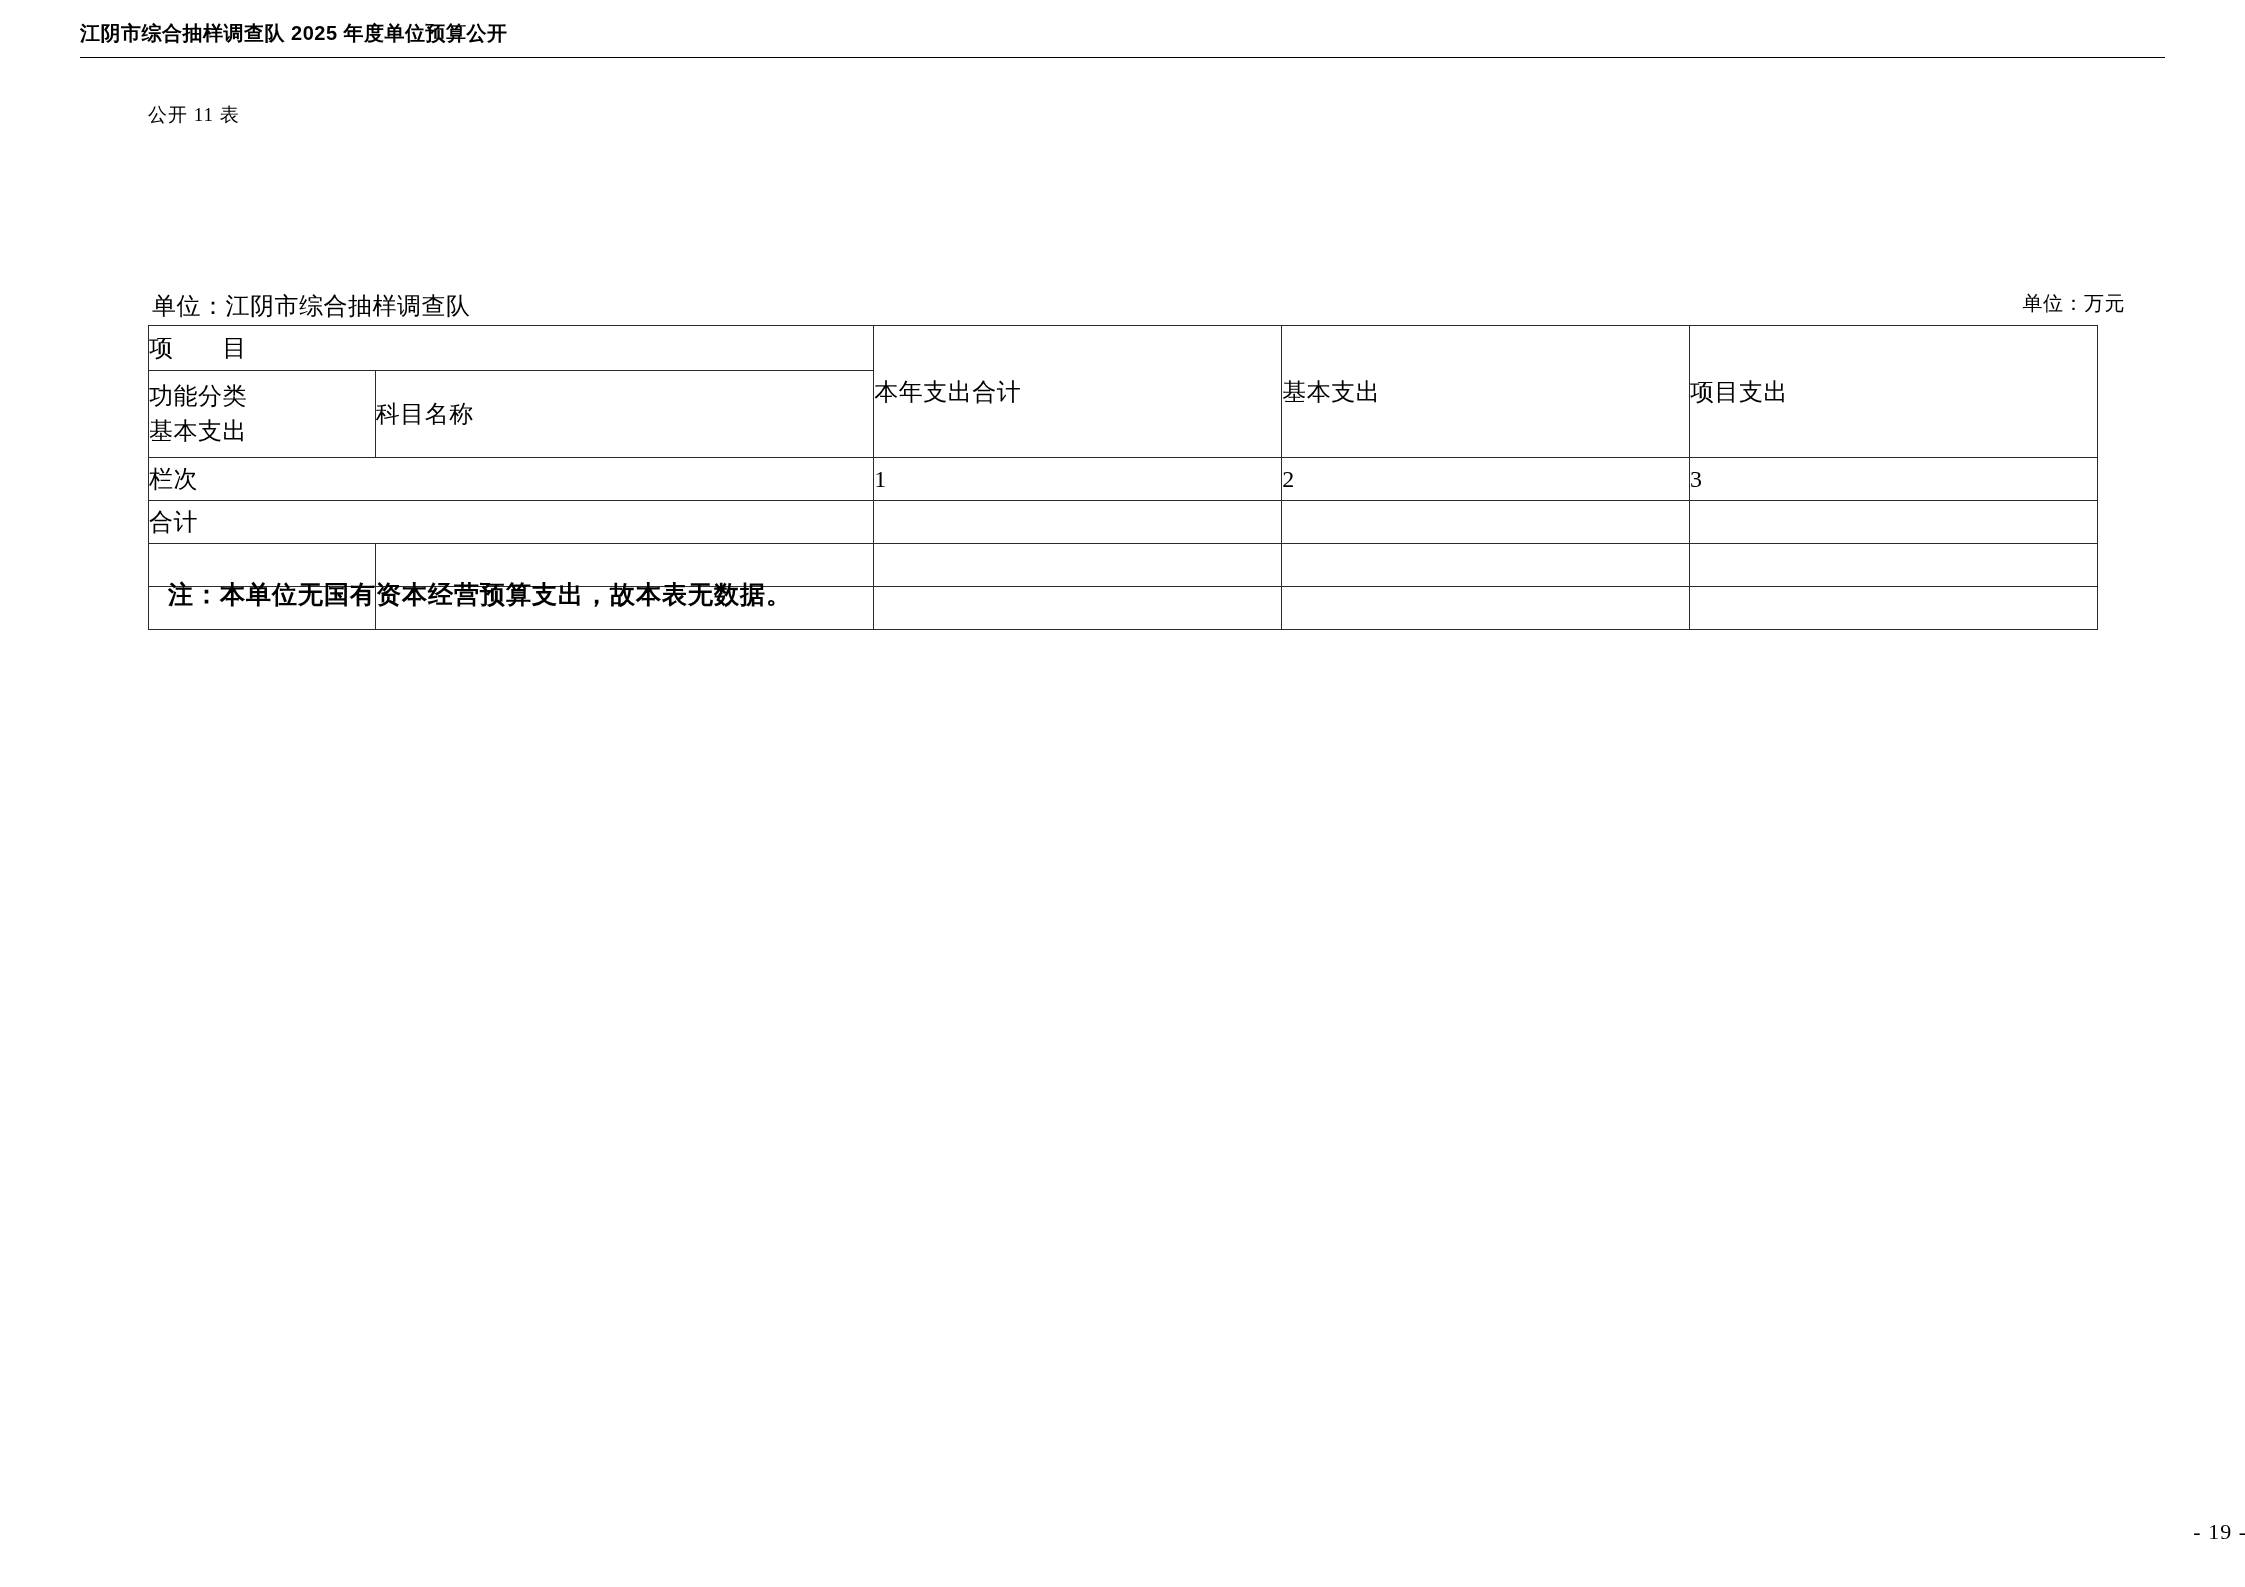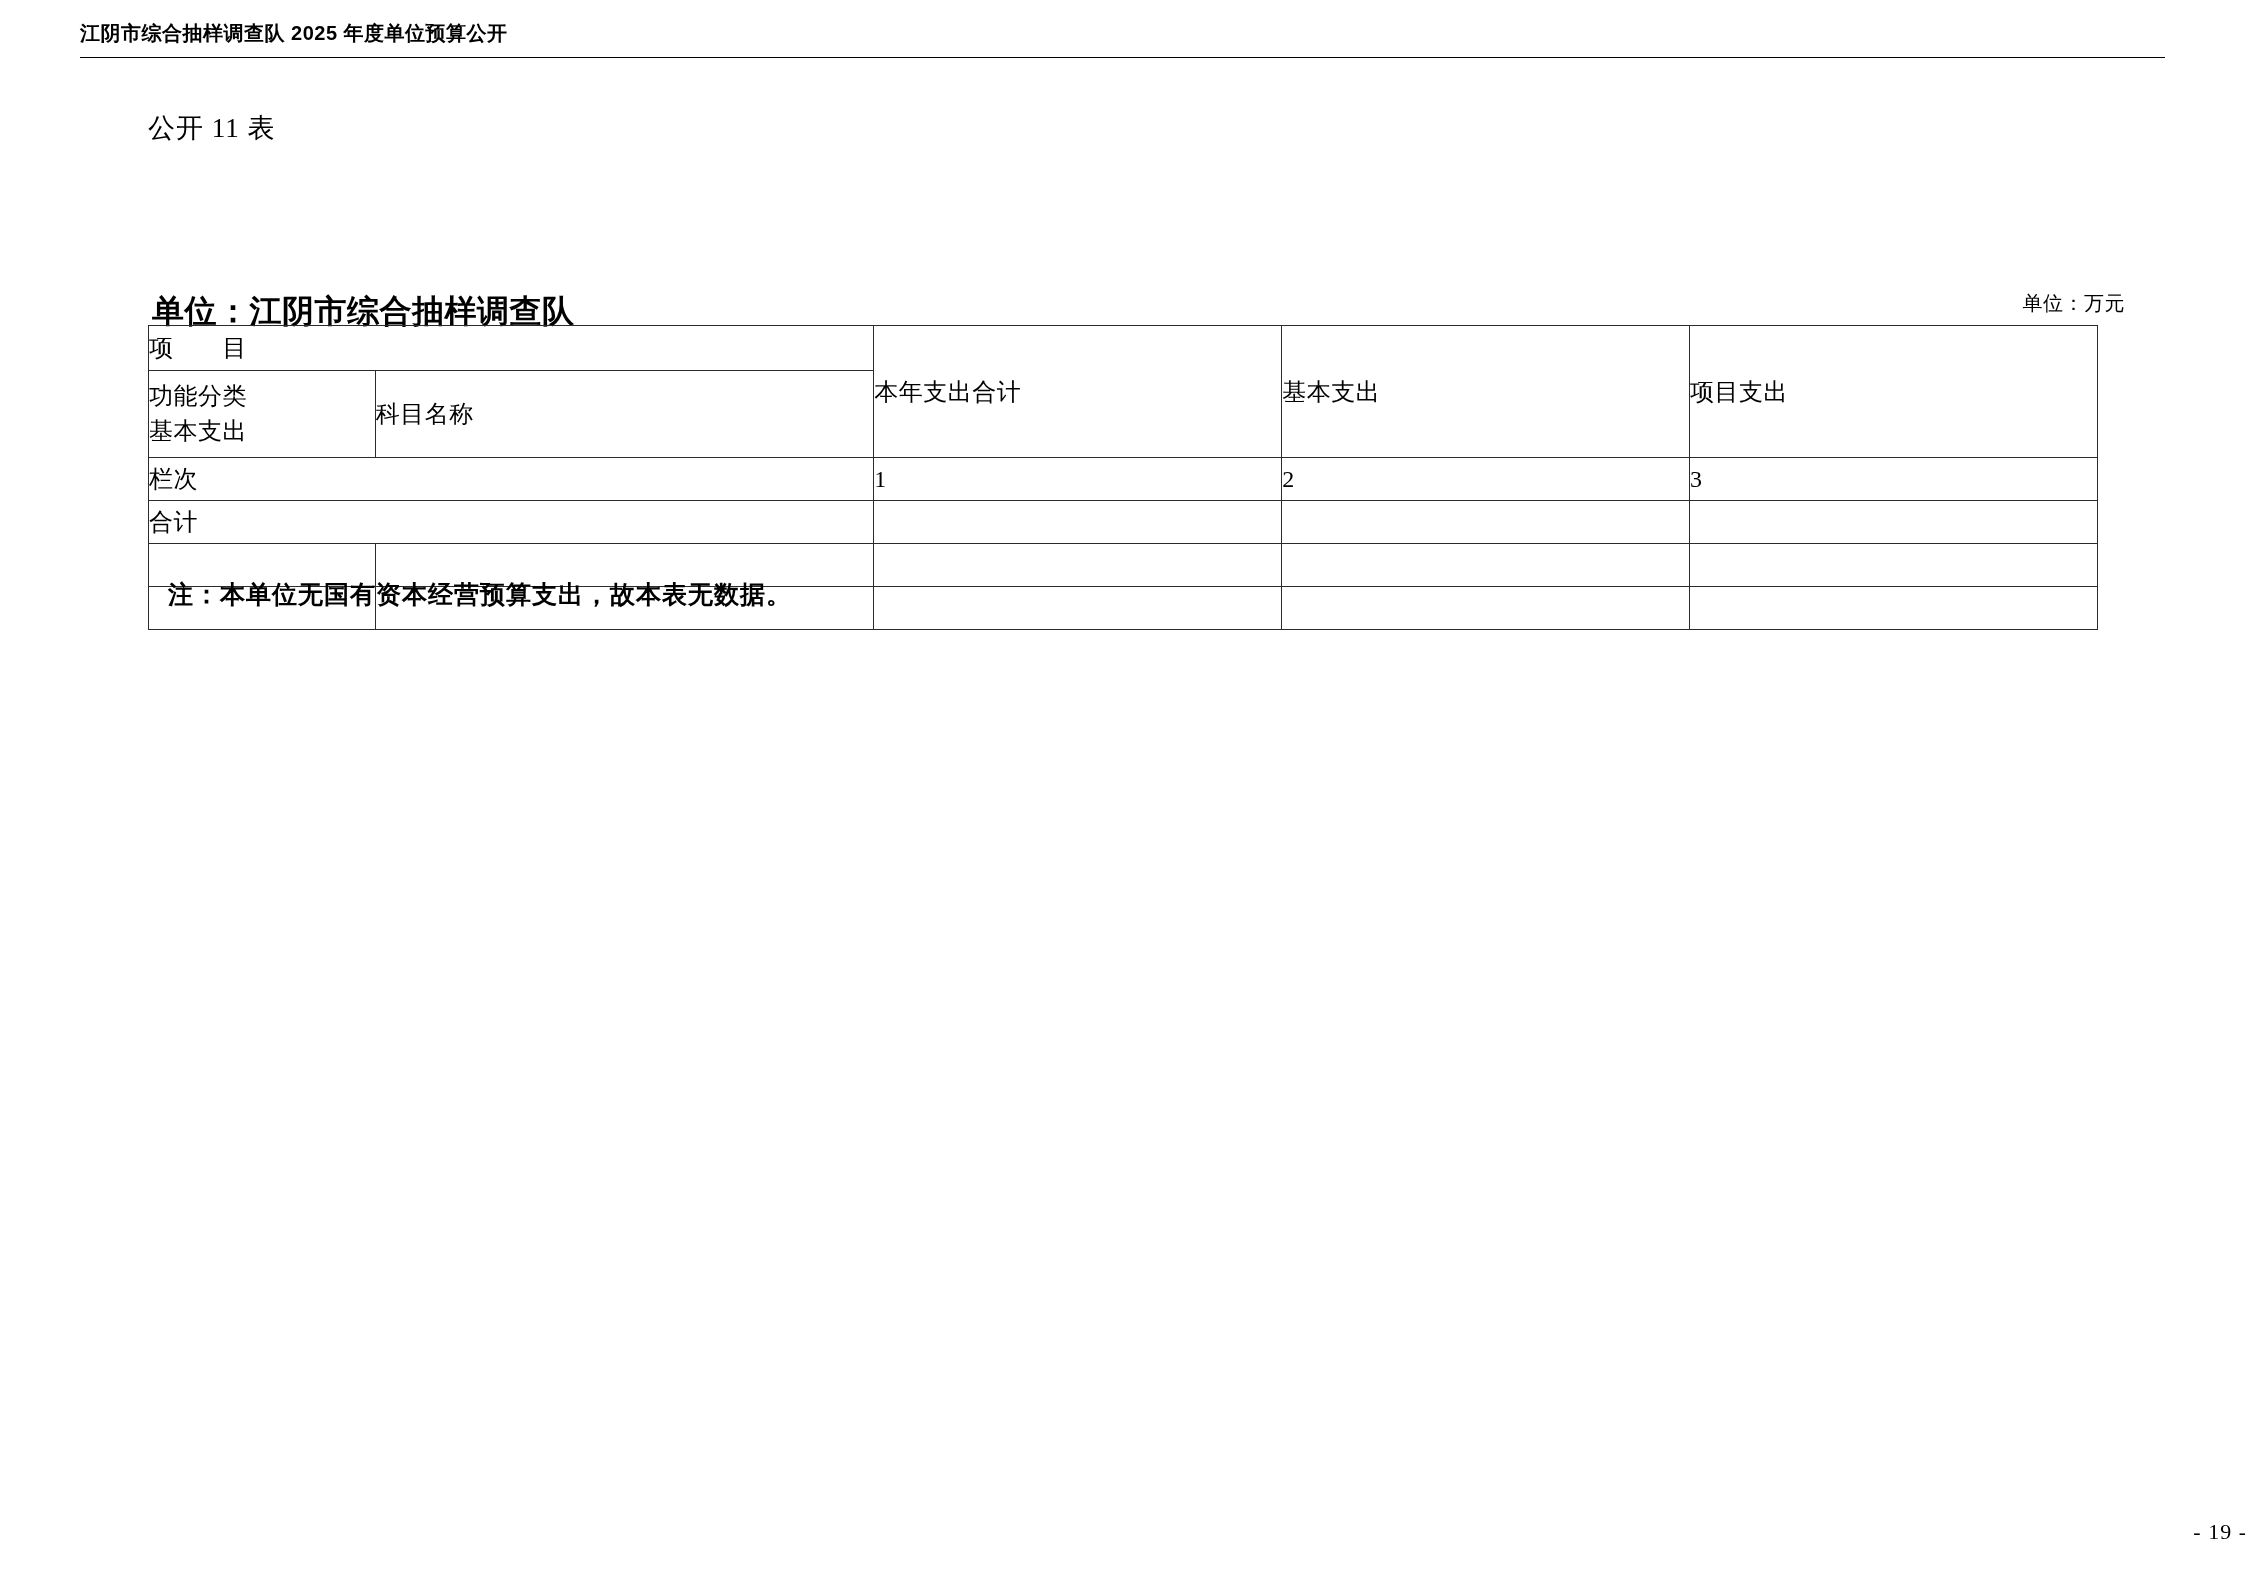--- a/index.html
+++ b/index.html
@@ -38,44 +38,43 @@
     padding-bottom: 10px;
   }
   .header-rule {
     border-bottom: 1.5px solid #000;
     width: 100%;
   }
   
   .sheet-label {
     position: absolute;
     left: 148px;
-    top: 110px;
-    font-size: 27px;
+    top: 102px;
+    font-size: 19px;
     letter-spacing: 1px;
   }
   
   .doc-title {
     position: absolute;
     left: 0;
     top: 182px;
     width: 2245px;
     text-align: center;
     font-size: 44px;
     font-weight: bold;
     letter-spacing: 3px;
     font-family: "Liberation Serif", "DejaVu Serif", serif;
   }
   
   .unit-left {
     position: absolute;
     left: 152px;
     top: 290px;
-    font-size: 32px;
-    letter-spacing: 0.5px;
-    font-weight: bold;
+    font-size: 24px;
+    letter-spacing: 0.5px;
   }
   .unit-right {
     position: absolute;
     right: 120px;
     top: 290px;
     font-size: 20px;
     letter-spacing: 0.5px;
   }
   
   .budget-table {

